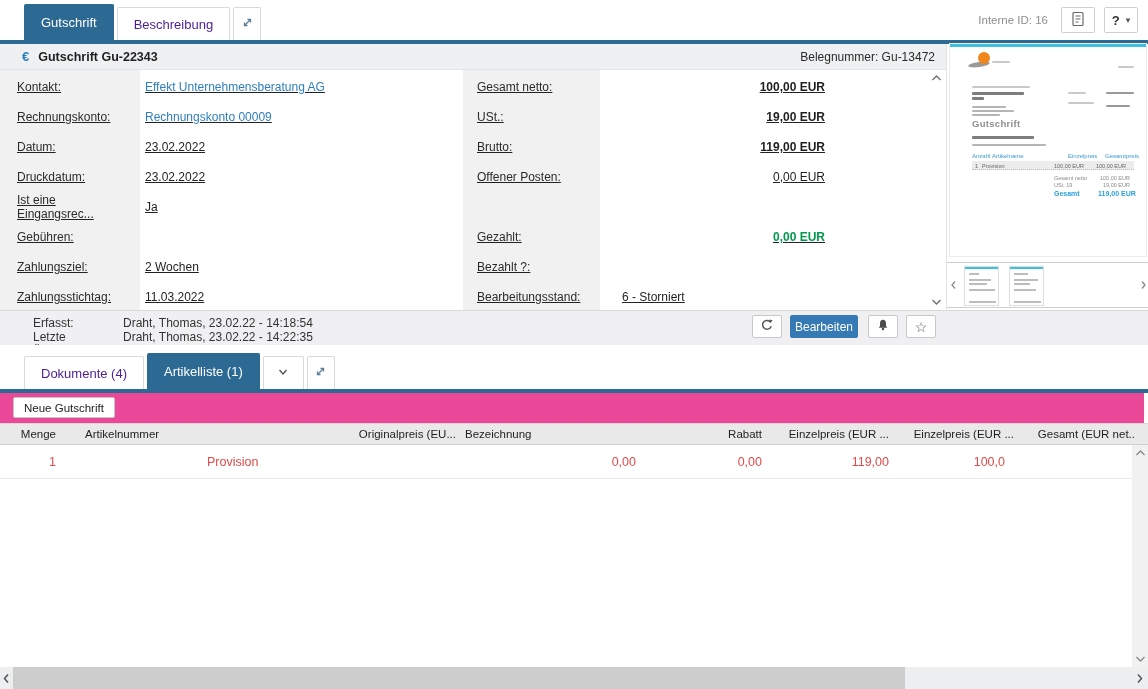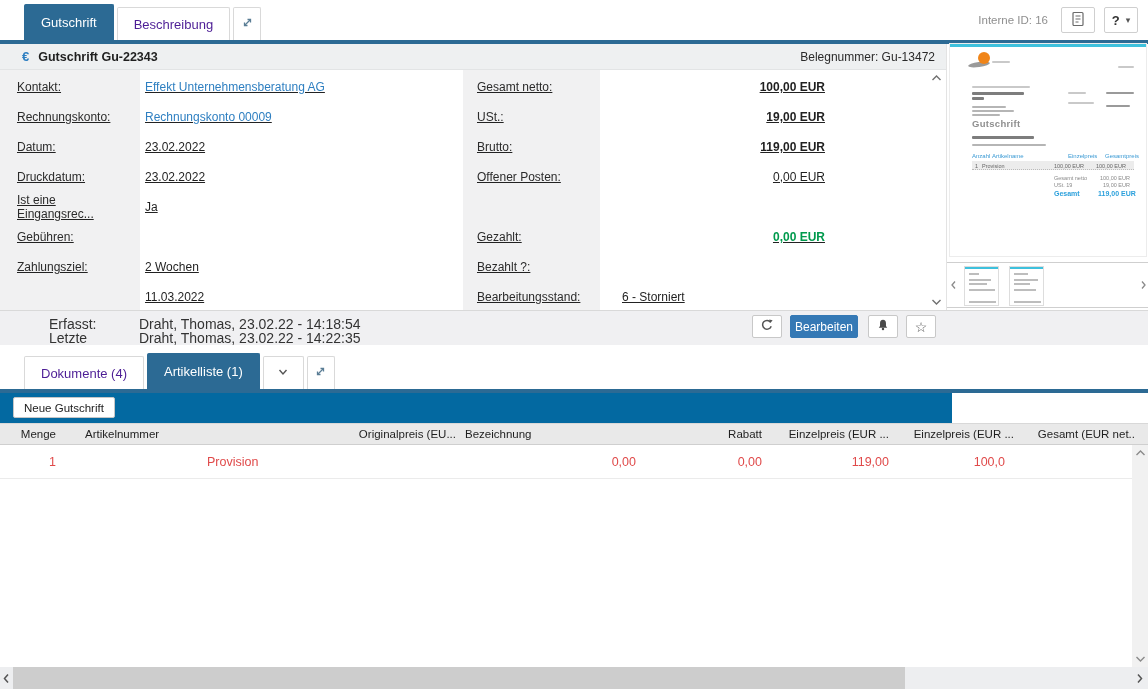--- a/index.html
+++ b/index.html
@@ -47,21 +47,21 @@
   .lrow-value { left:145px; width:300px;text-align:right; }
   .rrow-label { left:477px; width:120px; }
   .rrow-money { left:600px; width:225px; justify-content:flex-end; }
   .rrow-plain { left:622px; width:300px; }
   .v-scroll { position:absolute; right:2px; top:0; width:16px; height:240px; display:flex;
               flex-direction:column; justify-content:space-between; align-items:center; padding:4px 0; }
 
   
   .audit-bar { position:absolute; left:0; top:310px; width:1148px; height:35px; background:#f0f0f2;
                border-top:1px solid #d9d9d9; }
-  .audit-row { position:absolute; left:18px; font-size:14px; color:#333; display:flex;padding-left:31px; }
+  .audit-row { position:absolute; left:2px; font-size:12px; color:#333; display:flex;padding-left:31px; }
   .audit-row .a-label { width:90px; }
   .audit-r1 { top:5px; } .audit-r2 { top:19px; }
   .action-btn { position:absolute; top:4px; height:23px; background:#fff; border:1px solid #c8c8c8;
                 border-radius:2px; display:flex; align-items:center; justify-content:center; cursor:pointer; }
   .btn-refresh { left:752px; width:30px; }
   .btn-edit { left:790px; width:68px; background:#3579b5; border-color:#3579b5; color:#fff; font-size:12px; }
   .btn-bell { left:868px; width:30px; }
   .btn-star { left:906px; width:30px; font-size:14px; color:#555; }
 
   
@@ -94,21 +94,21 @@
   .tbar { position:absolute; height:1.5px; background:#bdbdbd; }
   .strip-nav { position:absolute; top:14px; width:10px; height:16px; display:flex; align-items:center;
                justify-content:center; cursor:pointer; }
 
   
   .tabstrip-bottom { position:absolute; left:0; top:345px; width:1148px; height:44px; background:#fff; }
   .tabbar2 { position:absolute; left:24px; bottom:0; display:flex; align-items:flex-end; }
   .accentbar-bottom { position:absolute; left:0; top:389px; width:1148px; height:4px; background:#2c6a94; }
 
   
-  .toolbar { position:absolute; left:0; top:393px; width:952px; height:30px; background:#0369a1; }
+  .toolbar { position:absolute; left:0; top:393px; width:1144px; height:30px; background:#ec4899; }
   .toolbar-btn { position:absolute; left:13px; top:4px; height:21px; padding:0 10px; background:#fff;
                  border:1px solid #c6c6c6; border-radius:2px; font-size:11.5px; color:#222;
                  display:flex; align-items:center; cursor:pointer; }
 
   
   .grid-table { position:absolute; left:0; top:423px; width:1148px; }
   .g-row { display:grid; grid-template-columns:60px 120px 280px 180px 126px 127px 125px 130px; }
   .g-head { height:22px; background:#e9e9e9; border-top:1px solid #d8d8d8; border-bottom:1px solid #cfcfcf; }
   .g-head .cell { font-size:11.5px; color:#1f1f1f; display:flex; align-items:center; overflow:hidden; white-space:nowrap; }
   .g-data { height:34px; background:#fff; border-bottom:1px solid #ebebeb; }
@@ -212,20 +212,23 @@
         <span class="fvalue">Ja</span>
       </div>
     <div class="frow lrow-label" style="top:152px">
         <span class="flabel">Gebühren:</span>
       </div>
     <div class="frow lrow-label" style="top:182px">
         <span class="flabel">Zahlungsziel:</span>
       </div>
     <div class="frow lrow-value" style="top:182px">
         <span class="fvalue">2 Wochen</span>
+      </div>
+    <div class="frow lrow-label" style="top:212px">
+        <span class="flabel">Zahlungsstichtag:</span>
       </div>
     <div class="frow lrow-value" style="top:212px">
         <span class="fvalue">11.03.2022</span>
       </div>
 
     <div class="frow rrow-label" style="top:2px">
         <span class="flabel">Gesamt netto:</span>
       </div>
     <div class="frow rrow-money" style="top:2px">
         <span class="fvalue bold">100,00 EUR</span>

